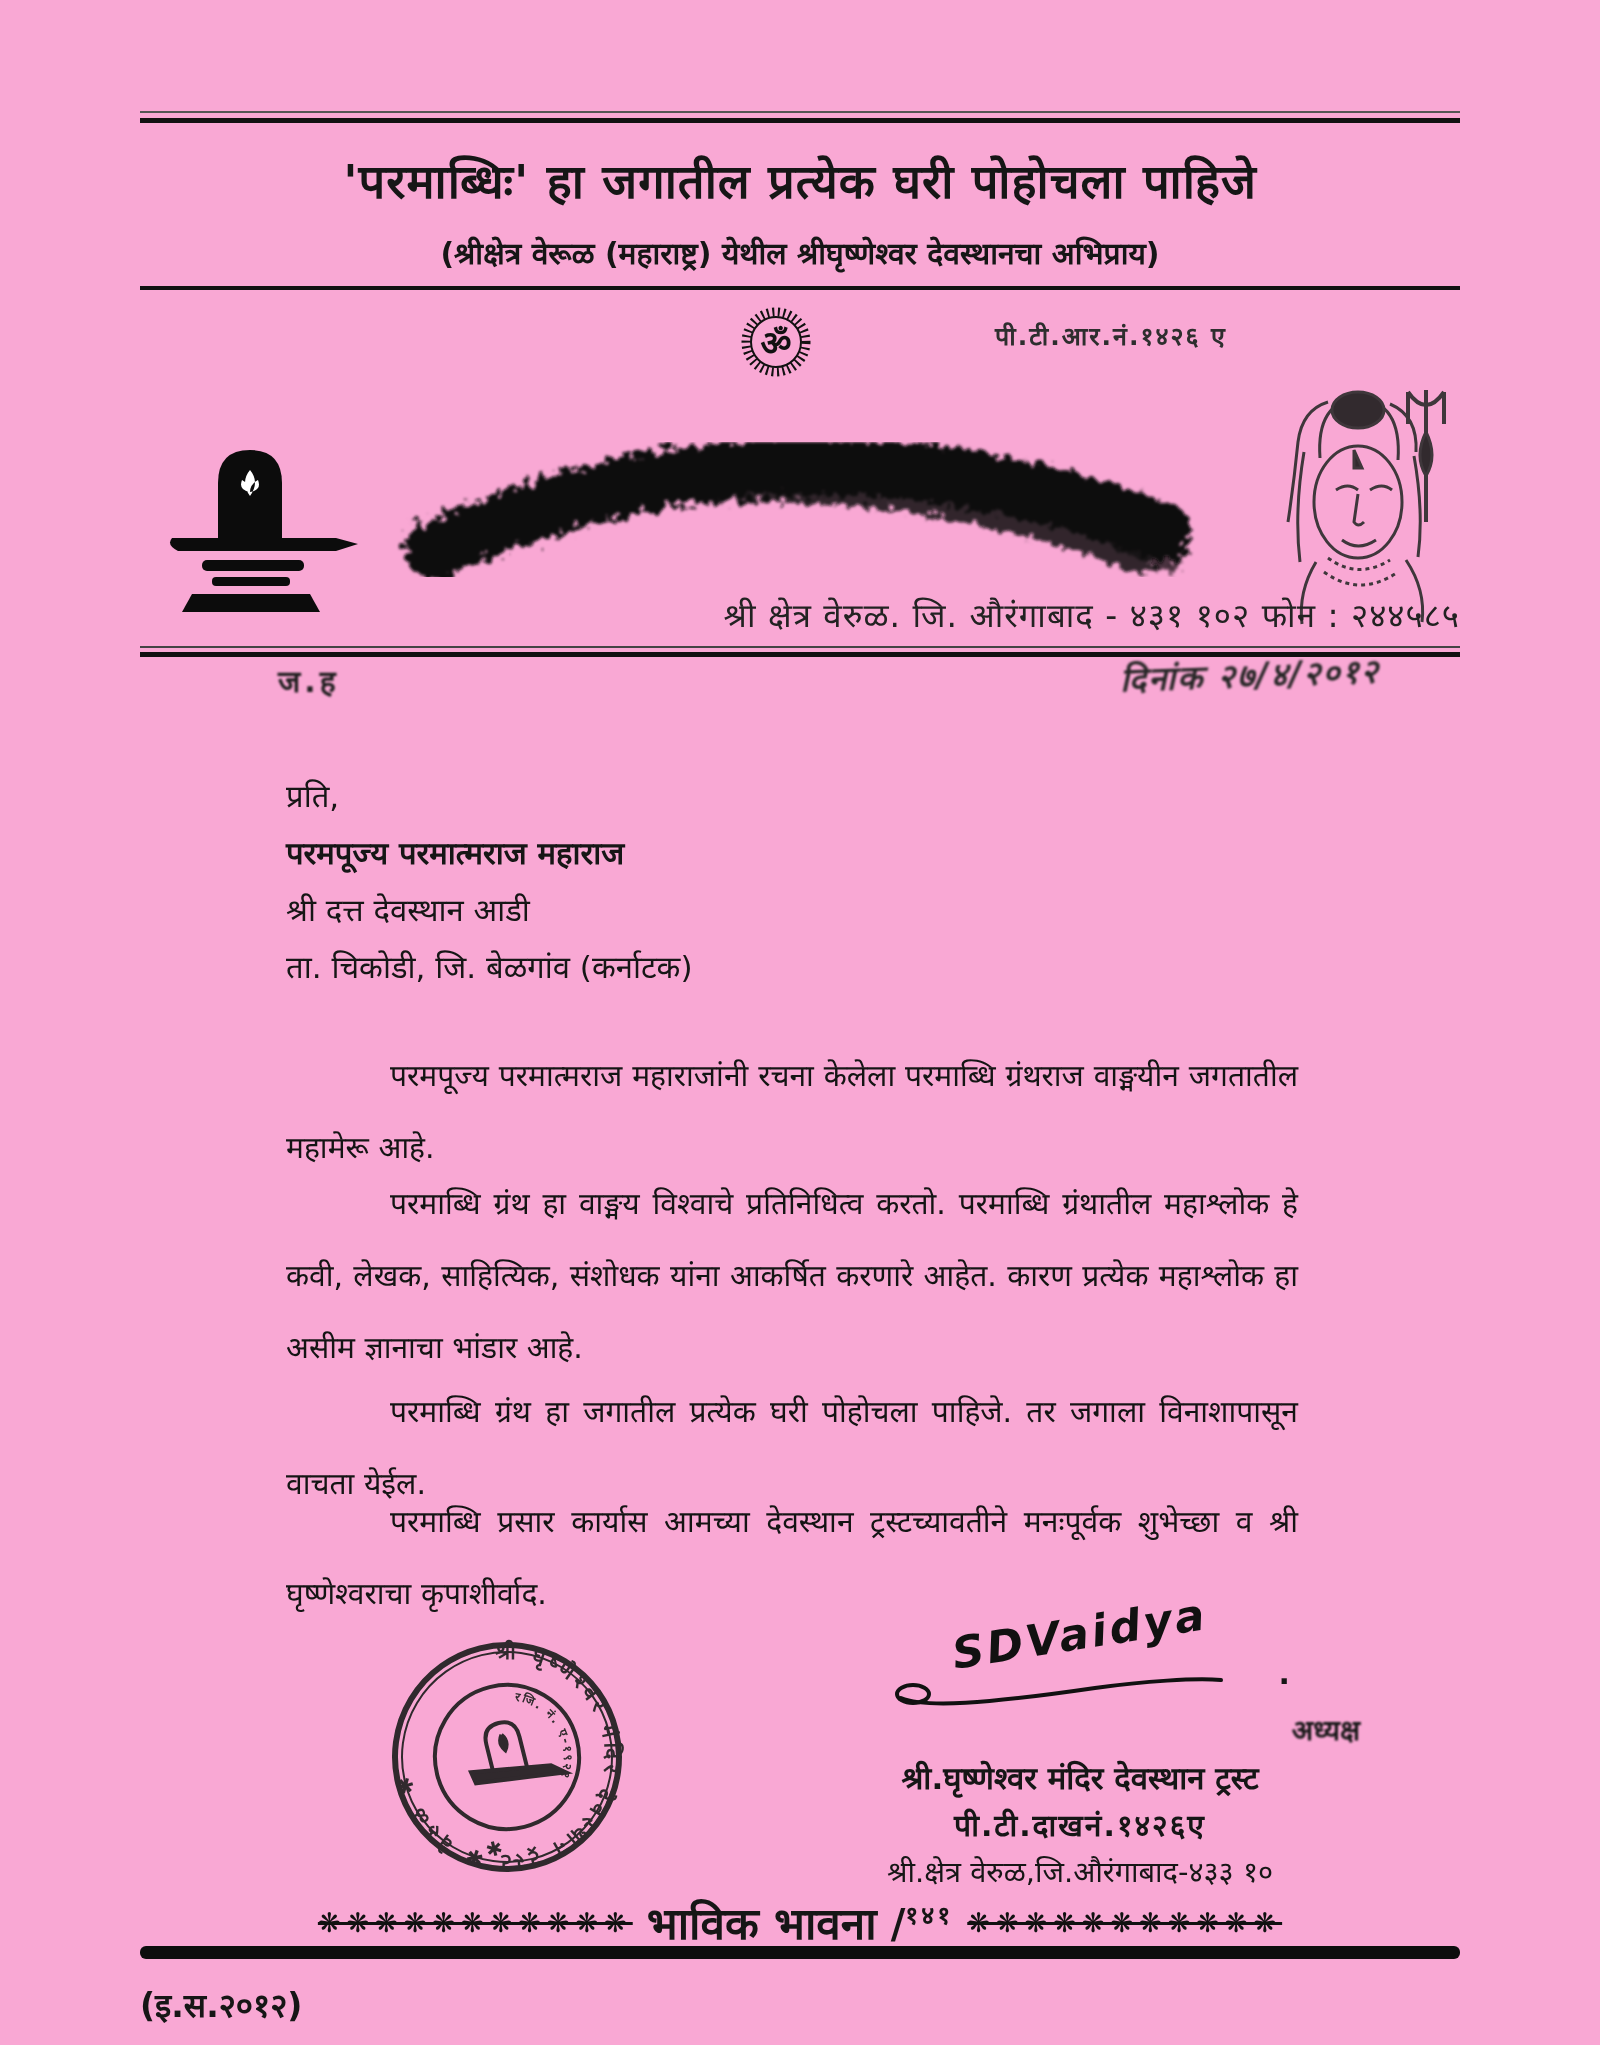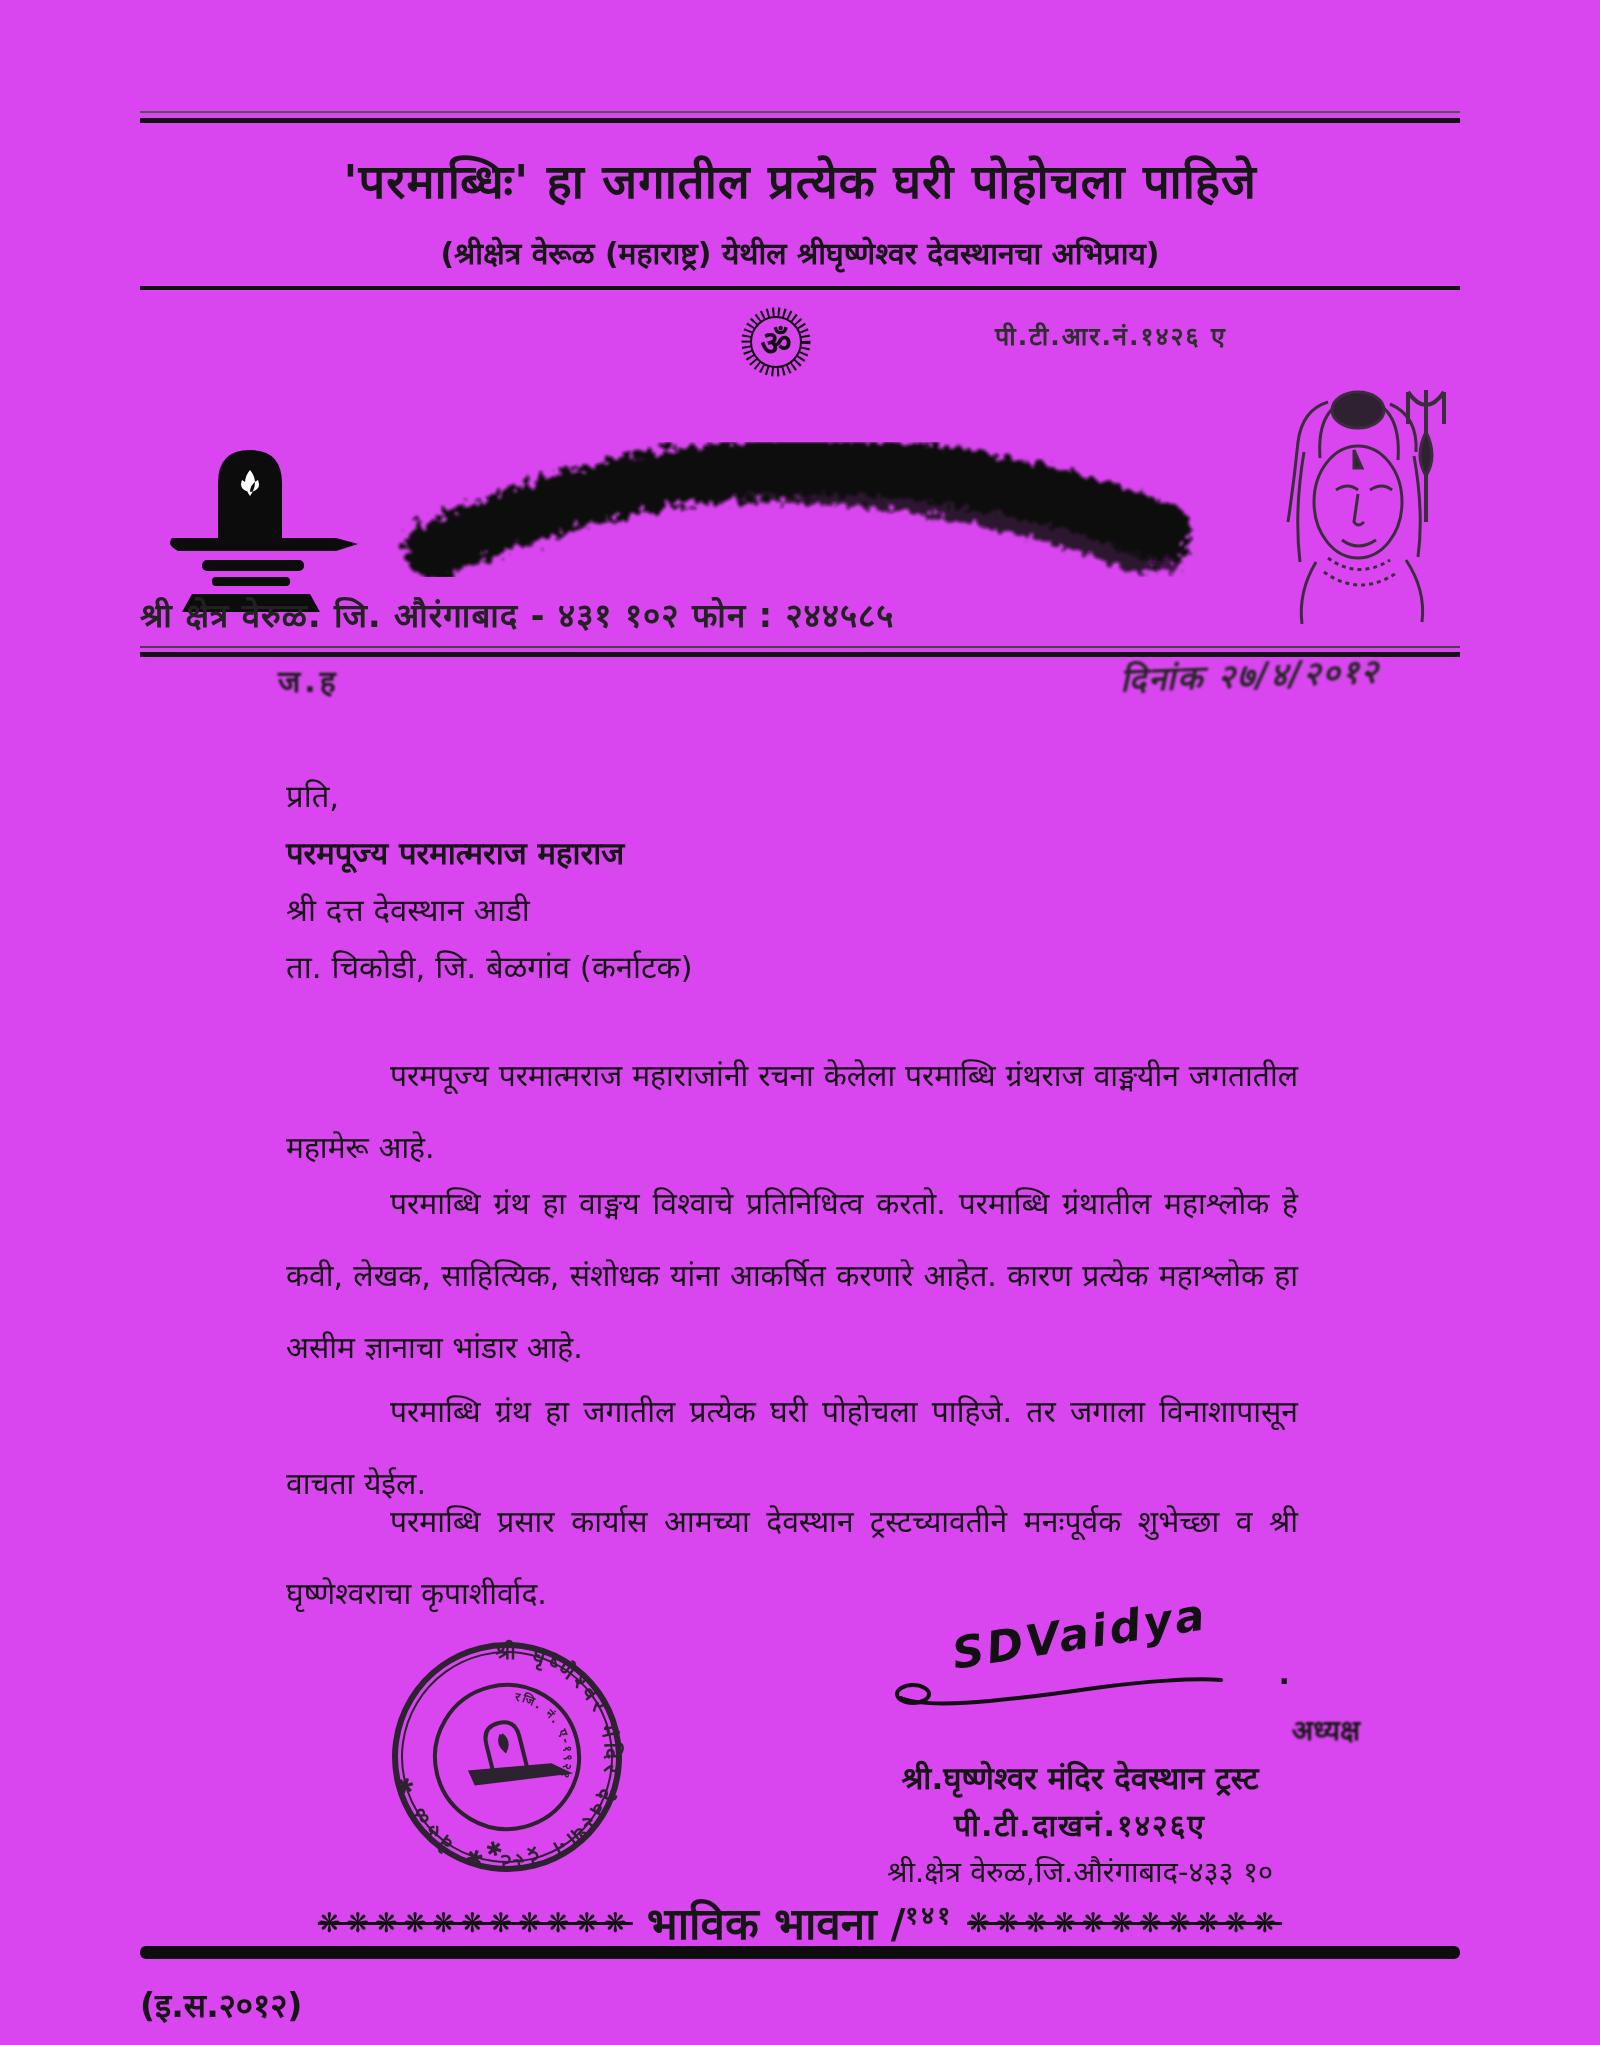--- a/index.html
+++ b/index.html
@@ -1,18 +1,18 @@
 <!DOCTYPE html>
 <html><head>
 <meta charset="utf-8">
 <style>
   html,body{margin:0;padding:0;background:#e8e8e6;}
   .page{
     position:relative; width:1600px; height:2045px; margin:0 auto;
-    background:#d946ef; overflow:hidden; color:#161616;
+    background:#f9a8d4; overflow:hidden; color:#161616;
     font-family:"DejaVu Sans","Liberation Sans",sans-serif;
   }
   .rule{position:absolute; left:140px; width:1320px; background:#111;}
   .dev{font-family:"DejaVu Sans","Liberation Sans",sans-serif;}
 
   
   .hdr-title{
     position:absolute; left:140px; width:1320px; top:148px;
     text-align:center; font-size:47px; font-weight:bold; letter-spacing:1px;
   }
@@ -24,22 +24,22 @@
   
   .om-wrap{position:absolute; left:738px; top:300px; width:76px; height:88px;}
   .refno{
     position:absolute; left:995px; top:318px; font-size:25px; font-weight:bold;
     color:#2e2e2e; filter:blur(0.5px); letter-spacing:2px;
   }
   .lingam-wrap{position:absolute; left:158px; top:438px; width:210px; height:195px;}
   .arch-wrap{position:absolute; left:388px; top:382px; width:815px; height:195px;}
   .shiva-wrap{position:absolute; left:1258px; top:372px; width:210px; height:258px;}
   .lh-address{
-    position:absolute; left:140px; width:1320px; top:592px; text-align:left;
-    font-size:33px; font-weight:bold; color:#222; filter:blur(0.3px); letter-spacing:1px;
+    position:absolute; left:140px; width:1320px; top:592px; text-align:right;
+    font-size:33px; font-weight:normal; color:#222; filter:blur(0.3px); letter-spacing:1px;
   }
 
   
   .outward{
     position:absolute; left:278px; top:660px; font-size:30px; font-weight:bold;
     color:#1d1d1d; filter:blur(1.1px); letter-spacing:4px;
   }
   .dateline{
     position:absolute; left:1120px; top:652px; font-size:33px; font-weight:bold;
     font-style:italic; color:#262626; filter:blur(0.8px);

